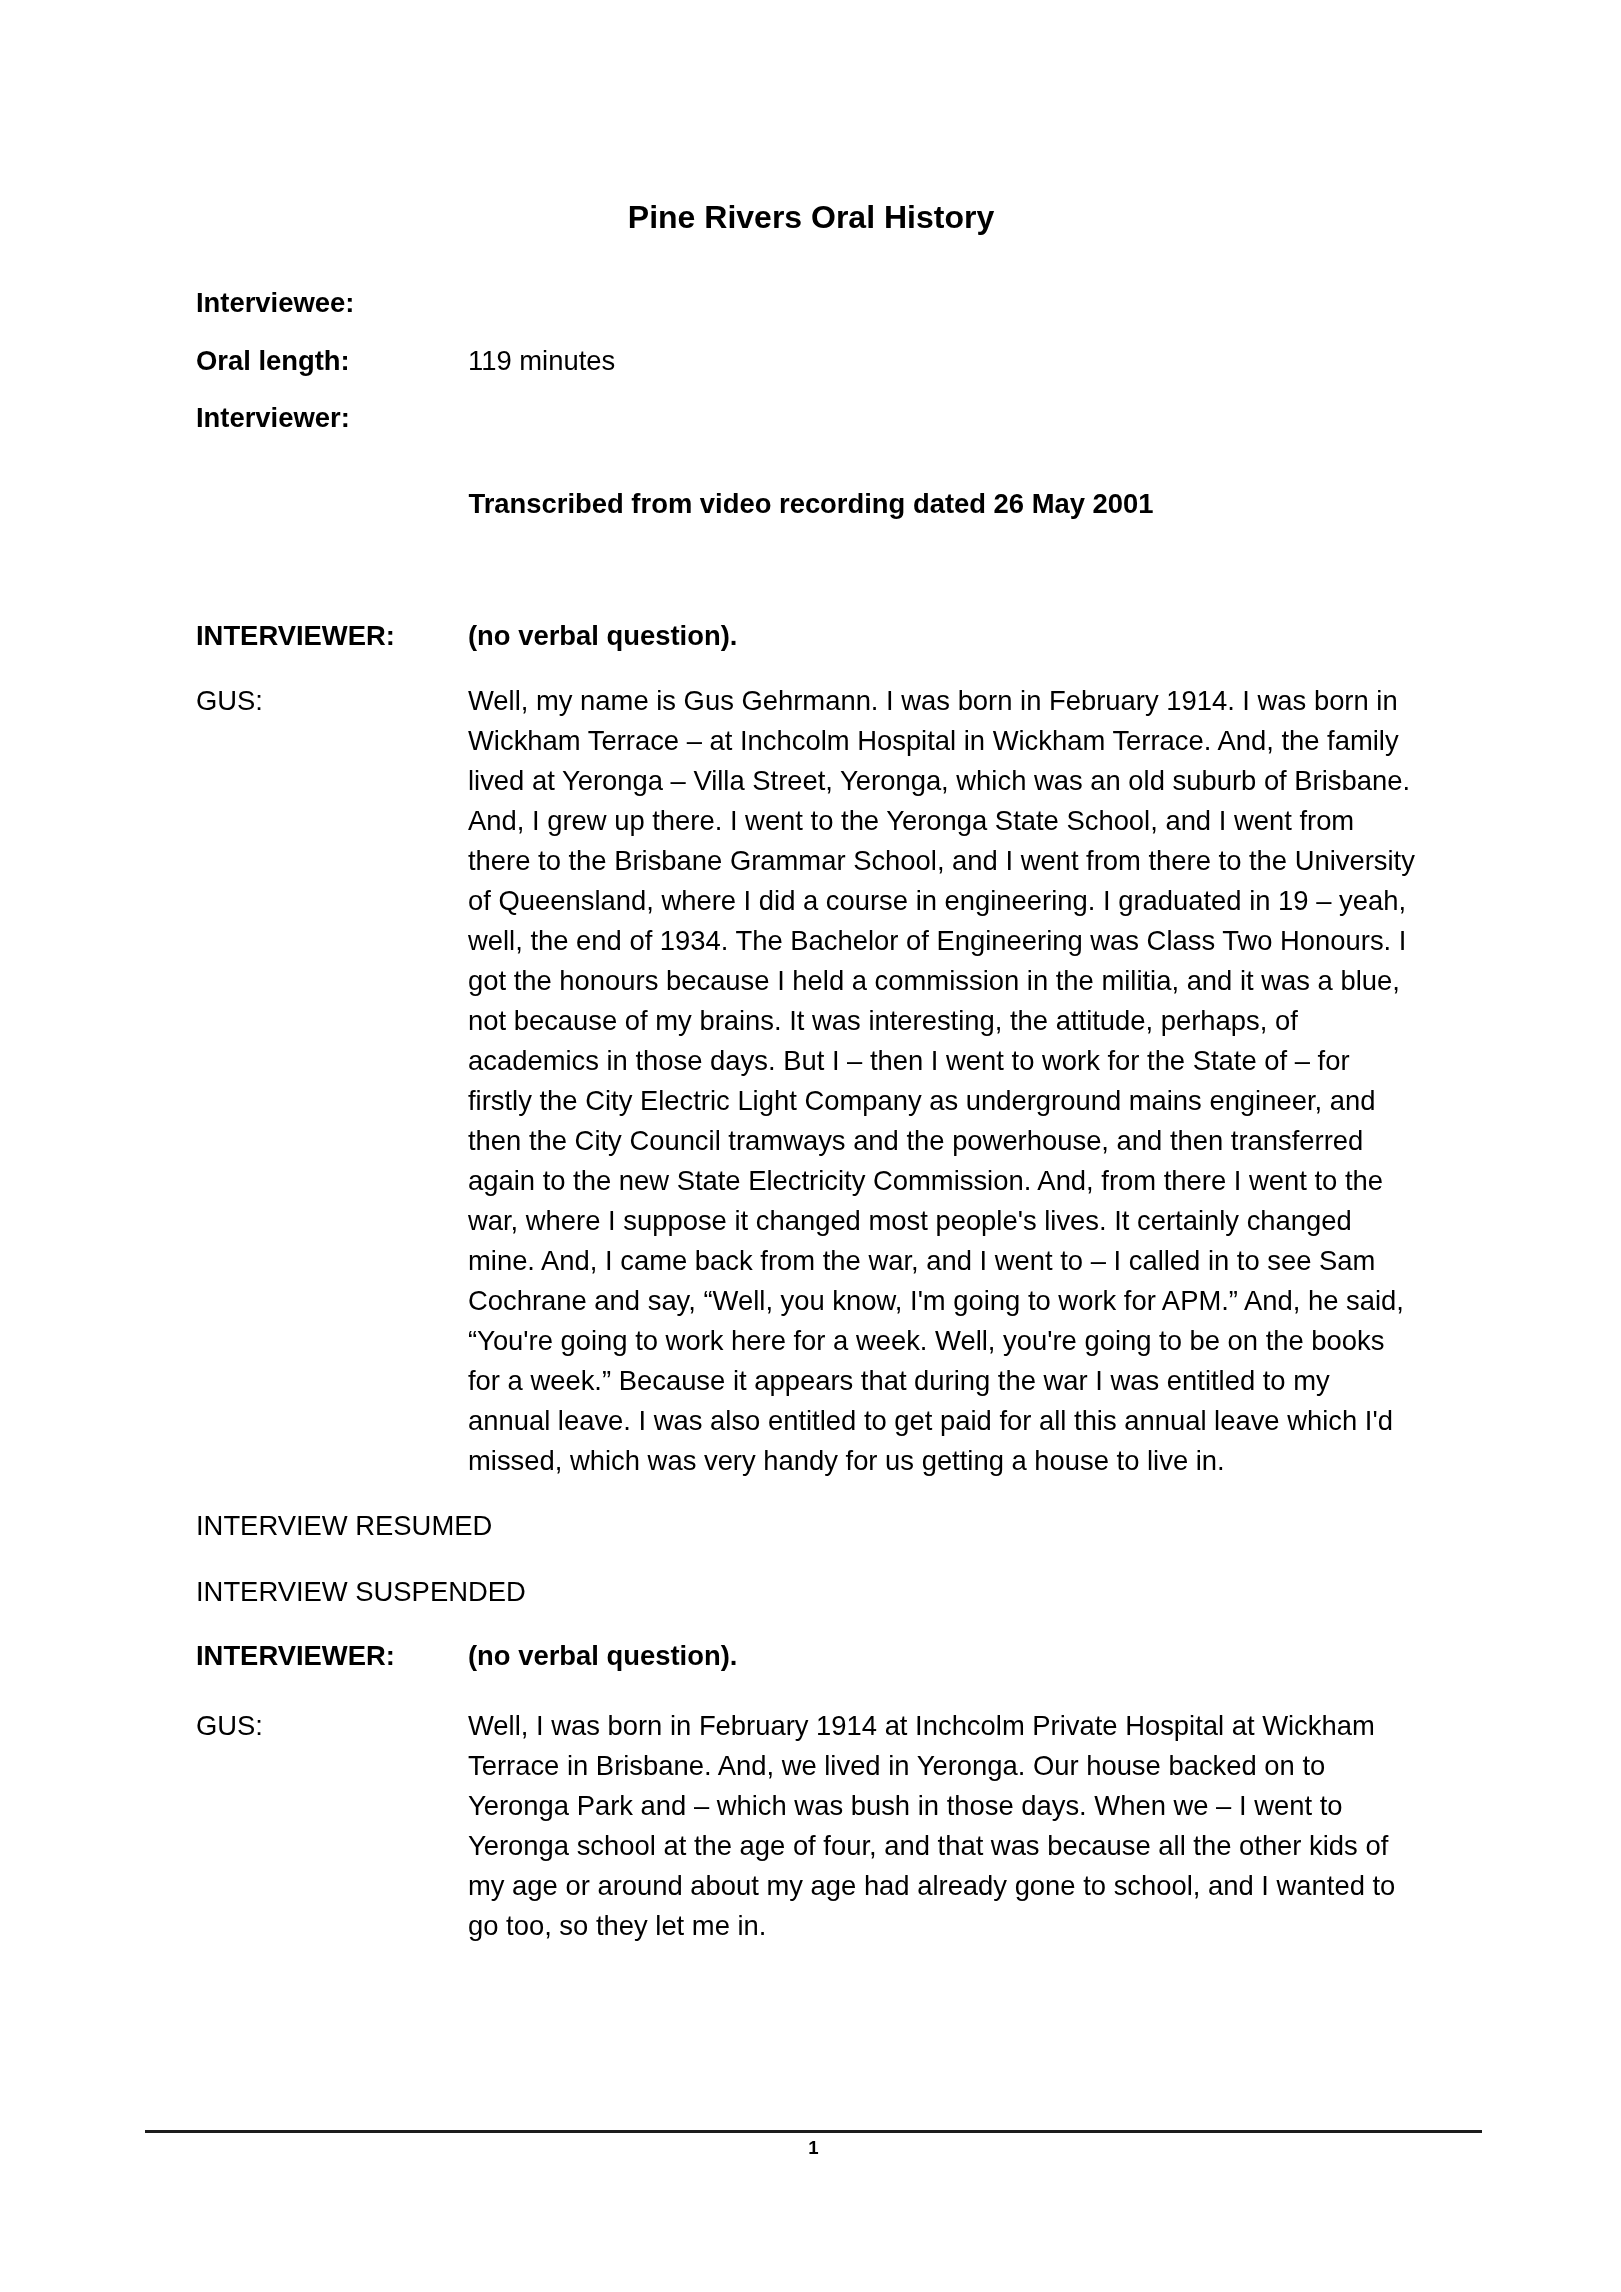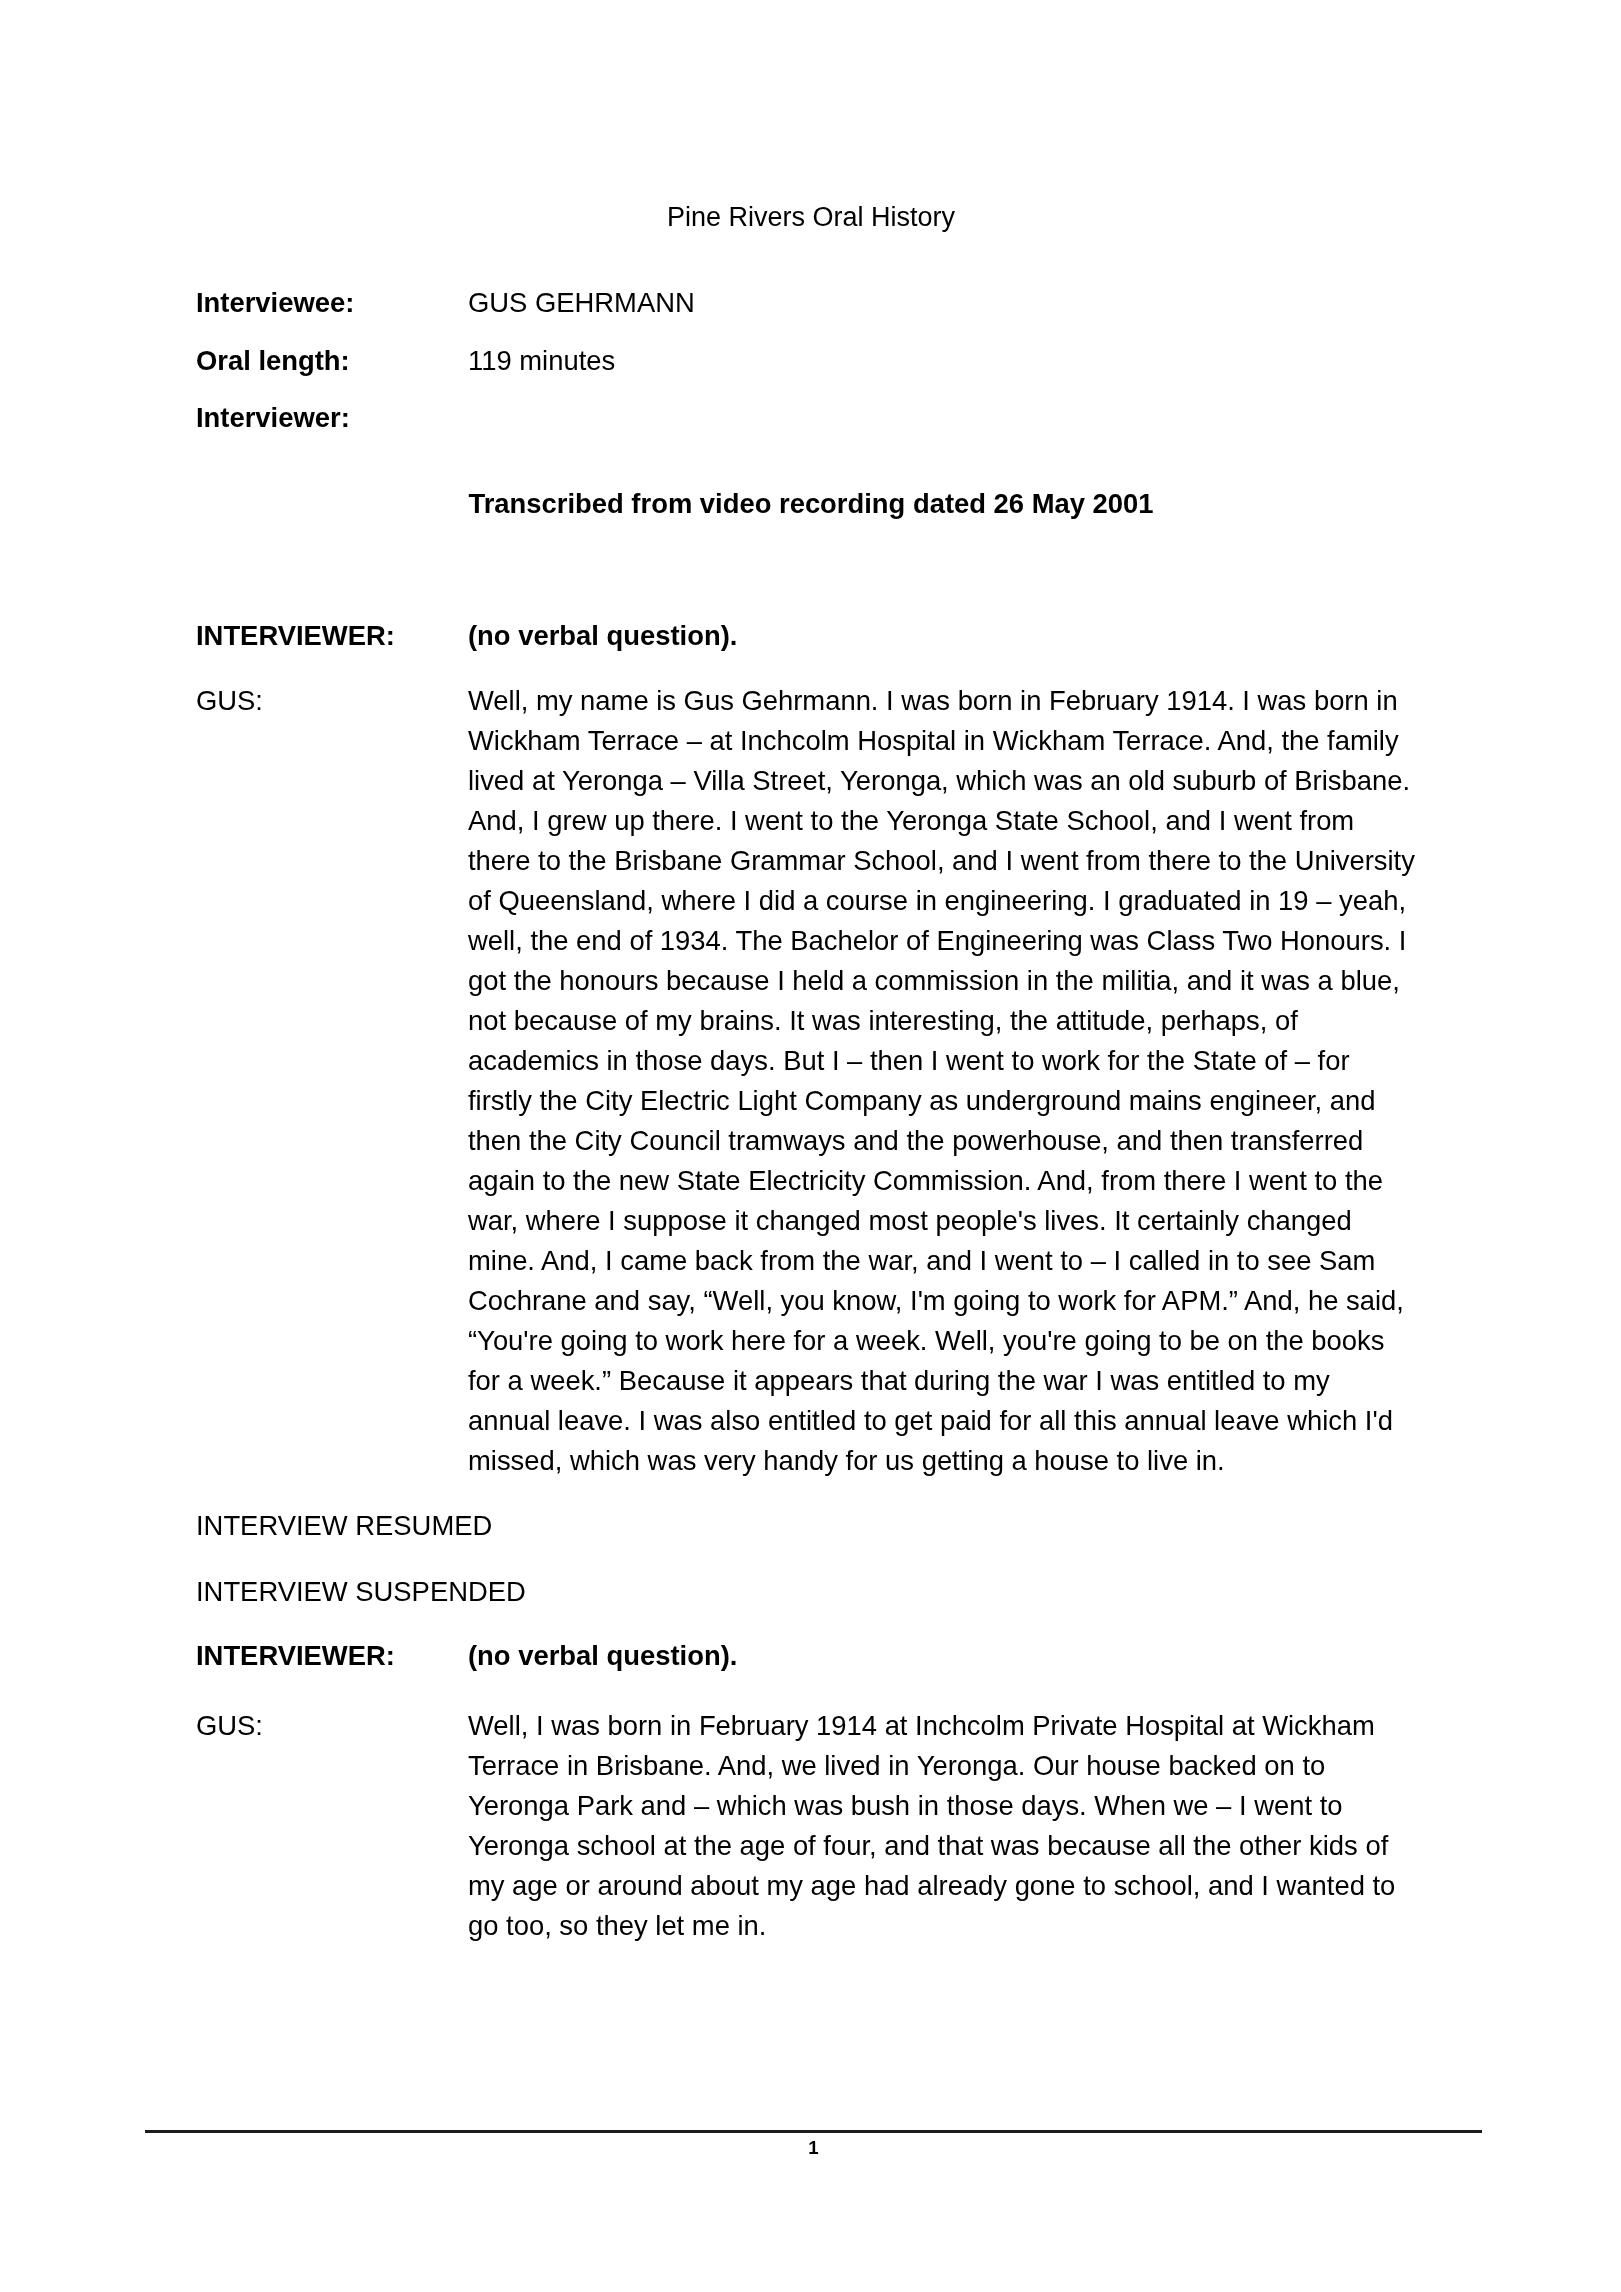--- a/index.html
+++ b/index.html
@@ -20,22 +20,22 @@
     overflow: hidden;
   }
   .content {
     position: absolute;
     left: 196px;
     top: 201px;
     width: 1230px;
   }
   .doc-title {
     text-align: center;
-    font-weight: normal;
-    font-size: 27px;
+    font-weight: bold;
+    font-size: 32px;
     line-height: 33px;
     margin: 0 0 48px 0;
   }
   .meta-row {
     display: flex;
     margin: 0 0 16.7px 0;
     line-height: 41px;
   }
   .meta-label {
     width: 272px;
@@ -105,21 +105,20 @@
 <body>
 
 <div class="page">
   <div class="content">
 
     <div class="doc-title">Pine Rivers Oral History</div>
 
     <div class="meta">
       <div class="meta-row">
         <div class="meta-label">Interviewee:</div>
-        <div class="meta-value">GUS GEHRMANN</div>
       </div>
       <div class="meta-row">
         <div class="meta-label">Oral length:</div>
         <div class="meta-value">119 minutes</div>
       </div>
       <div class="meta-row">
         <div class="meta-label">Interviewer:</div>
       </div>
     </div>
 

